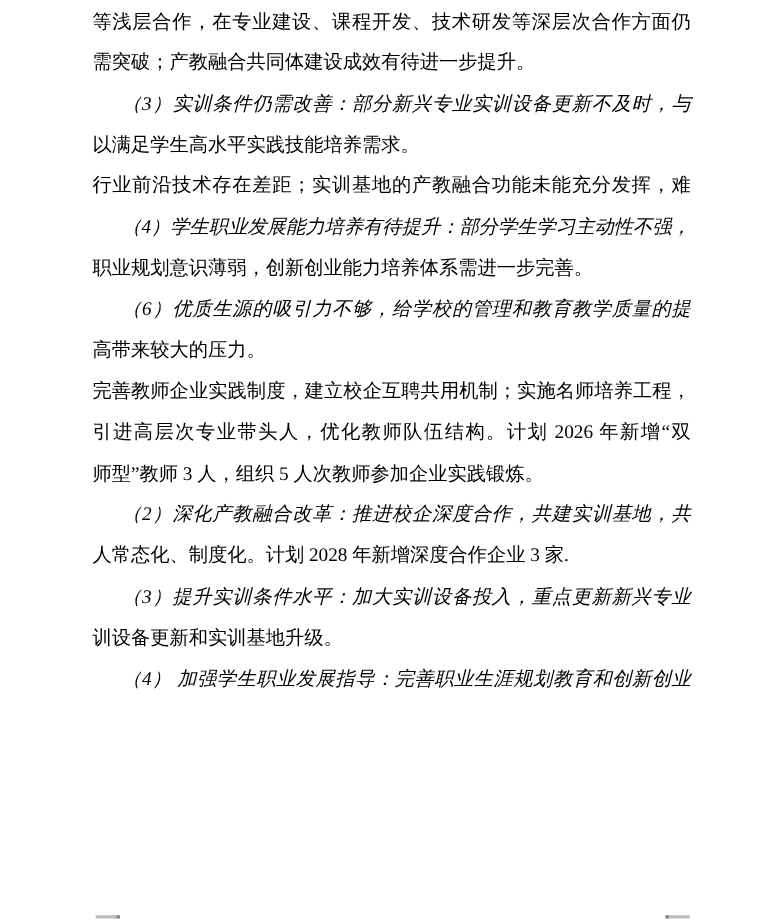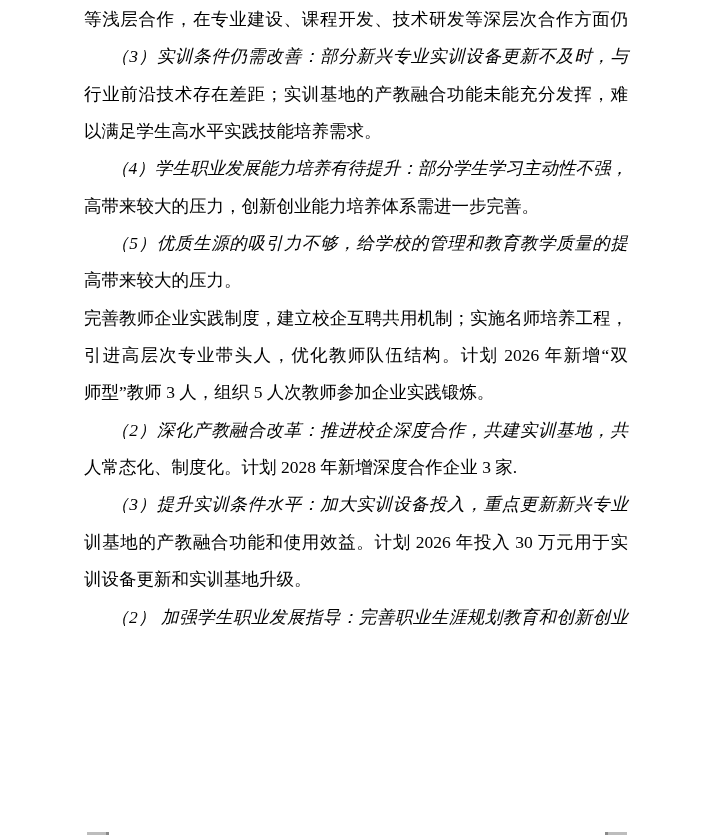--- a/index.html
+++ b/index.html
@@ -56,36 +56,36 @@
   }
   .artifact.left-mark .cap  { right: 0; }
   .artifact.right-mark .cap { left: 0; }
 </style>
 </head>
 <body>
 
 <div class="page">
   <div class="text-block" id="text-block">
       <div class="line justify">等浅层合作，在专业建设、课程开发、技术研发等深层次合作方面仍</div>
+      <div class="line">需突破；产教融合共同体建设成效有待进一步提升。</div>
       <div class="line indent justify">（3）实训条件仍需改善：部分新兴专业实训设备更新不及时，与</div>
+      <div class="line">以满足学生高水平实践技能培养需求。</div>
       <div class="line justify">行业前沿技术存在差距；实训基地的产教融合功能未能充分发挥，难</div>
-      <div class="line">以满足学生高水平实践技能培养需求。</div>
       <div class="line indent justify">（4）学生职业发展能力培养有待提升：部分学生学习主动性不强，</div>
-      <div class="line">高带来较大的压力，创新创业能力培养体系需进一步完善。</div>
-      <div class="line indent justify">（5）优质生源的吸引力不够，给学校的管理和教育教学质量的提</div>
+      <div class="line">职业规划意识薄弱，创新创业能力培养体系需进一步完善。</div>
+      <div class="line indent justify">（6）优质生源的吸引力不够，给学校的管理和教育教学质量的提</div>
       <div class="line">高带来较大的压力。</div>
       <div class="line justify">完善教师企业实践制度，建立校企互聘共用机制；实施名师培养工程，</div>
       <div class="line justify">引进高层次专业带头人，优化教师队伍结构。计划 2026 年新增“双</div>
       <div class="line">师型”教师 3 人，组织 5 人次教师参加企业实践锻炼。</div>
       <div class="line indent justify">（2）深化产教融合改革：推进校企深度合作，共建实训基地，共</div>
       <div class="line">人常态化、制度化。计划 2028 年新增深度合作企业 3 家.</div>
       <div class="line indent justify">（3）提升实训条件水平：加大实训设备投入，重点更新新兴专业</div>
-      <div class="line justify">训基地的产教融合功能和使用效益。计划 2026 年投入 30 万元用于实</div>
       <div class="line">训设备更新和实训基地升级。</div>
-      <div class="line indent justify">（2） 加强学生职业发展指导：完善职业生涯规划教育和创新创业</div>
+      <div class="line indent justify">（4） 加强学生职业发展指导：完善职业生涯规划教育和创新创业</div>
     </div>
   <div class="artifact left-mark">
     <span class="cap"></span>
   </div>
   <div class="artifact right-mark">
     <span class="cap"></span>
   </div>
 </div>
 
 </body></html>

